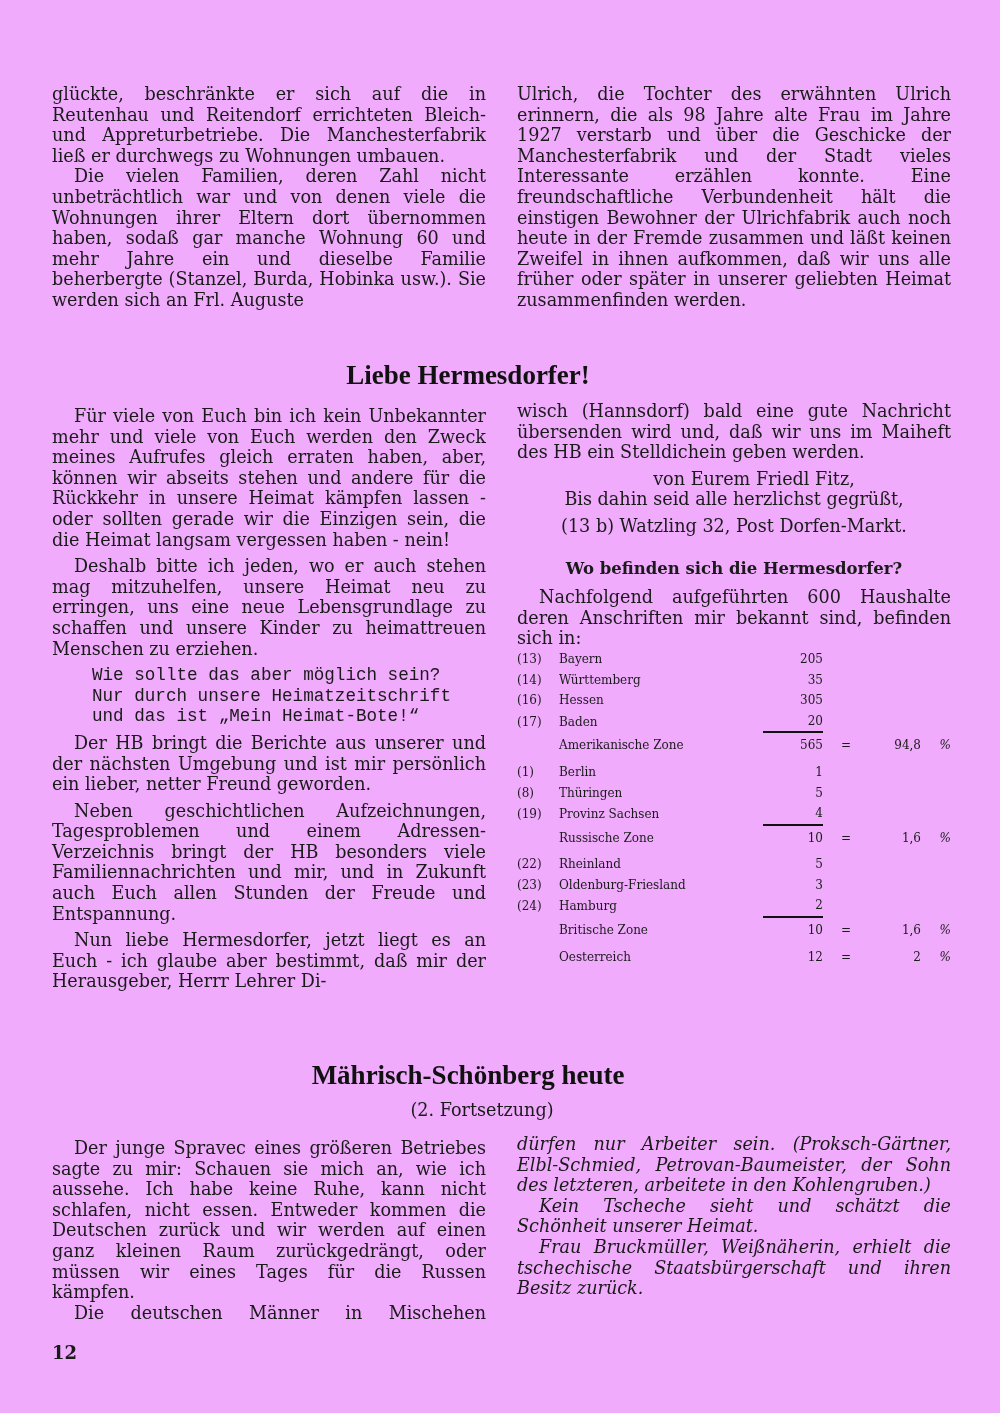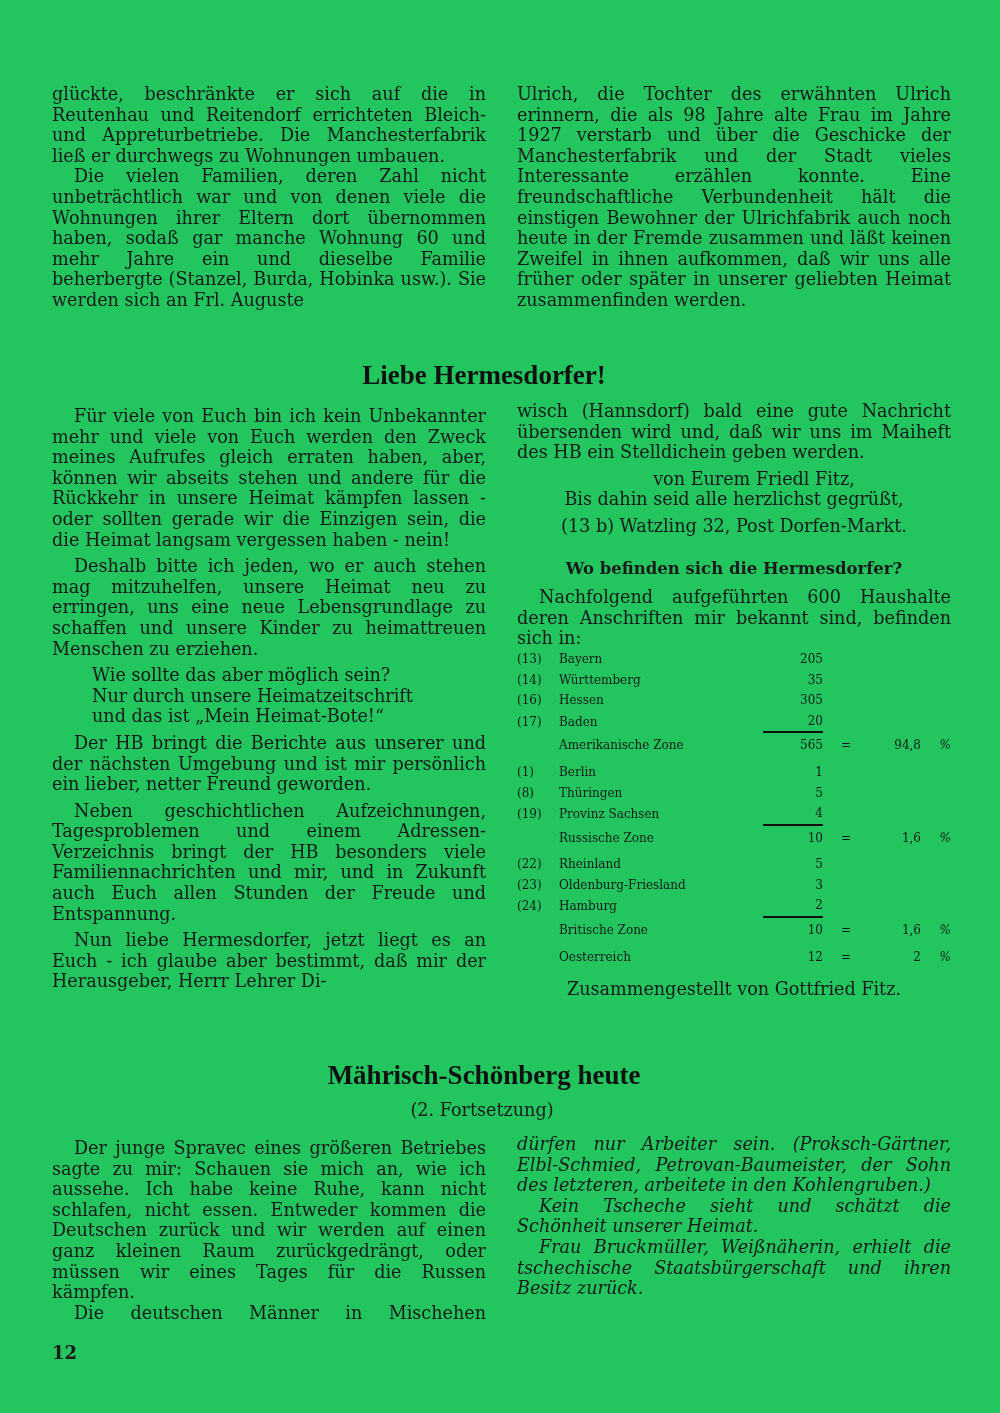--- a/index.html
+++ b/index.html
@@ -1,30 +1,30 @@
 <!DOCTYPE html>
 <html><head>
 <meta charset="utf-8">
 <style>
   html, body { margin: 0; padding: 0; background: #ffffff; }
   body { width: 1000px; height: 1413px; position: relative; overflow: hidden; color: #1a1a1a;
          font-family: "DejaVu Serif", "Liberation Serif", serif; }
-  .page { position: absolute; left: 0; top: 0; width: 1000px; height: 1413px; background: #22c55e; }
+  .page { position: absolute; left: 0; top: 0; width: 1000px; height: 1413px; background: #f0abfc; }
   .col { position: absolute; font-size: 17.6px; line-height: 20.6px; text-align: justify; }
   .col p { margin: 0; }
   .col p.ind { text-indent: 22px; }
   .col p.gap { margin-top: 6px; }
   .left { left: 52px; width: 434px; }
   .right { left: 517px; width: 434px; }
-  .h1 { position: absolute; left: 16px; width: 936px; text-align: center; font-weight: bold;
+  .h1 { position: absolute; left: 0; width: 936px; text-align: center; font-weight: bold;
         font-family: "Liberation Serif", "DejaVu Serif", serif; color: #111; }
   .h1.a { top: 360px; font-size: 27px; }
   .h1.b { top: 1060px; font-size: 27px; }
   .sub { position: absolute; left: 0; width: 964px; text-align: center; top: 1100px; font-size: 17.6px; }
-  .quote { padding-left: 40px; text-align: left; }
+  .quote { padding-left: 40px; text-align: left; font-family: Liberation Mono, monospace; }
   .center { text-align: center; }
   .subhead { text-align: center; font-weight: bold; font-size: 16.5px; margin-top: 22px !important; margin-bottom: 8px !important; }
   table.stats { border-collapse: collapse; width: 434px; font-size: 12px; }
   table.stats td { padding: 0; line-height: 20.6px; vertical-align: bottom; }
   td.code { width: 42px; }
   td.num { width: 60px; text-align: right; padding-right: 0; }
   td.eq { width: 46px; text-align: center; }
   td.pct { width: 52px; text-align: right; }
   td.pc { width: 30px; text-align: right; font-style: italic; }
   td.sum { border-top: 2px solid #111; padding-top: 2px !important; }
@@ -172,21 +172,20 @@
           </tr>
           <tr class="total">
             <td class="zone" colspan="2">Oesterreich</td>
             <td class="num">12</td>
             <td class="eq">=</td>
             <td class="pct">2</td>
             <td class="pc">%</td>
           </tr>
         </tbody>
     </table>
-    <p class="center gap">Zusammengestellt von Gottfried Fitz.</p>
   </div>
 
   <div class="h1 b">Mährisch-Schönberg heute</div>
   <div class="sub">(2. Fortsetzung)</div>
 
   <div class="col left" style="top:1138px;">
     <p class="ind">Der junge Spravec eines größeren Betriebes sagte zu mir: Schauen sie mich an, wie ich aussehe. Ich habe keine Ruhe, kann nicht schlafen, nicht essen. Entweder kommen die Deutschen zurück und wir werden auf einen ganz kleinen Raum zurückgedrängt, oder müssen wir eines Tages für die Russen kämpfen.</p>
     <p class="ind" style="text-align-last:justify;">Die deutschen Männer in Mischehen</p>
   </div>
   <div class="col right" style="top:1134px;font-style:italic;">

